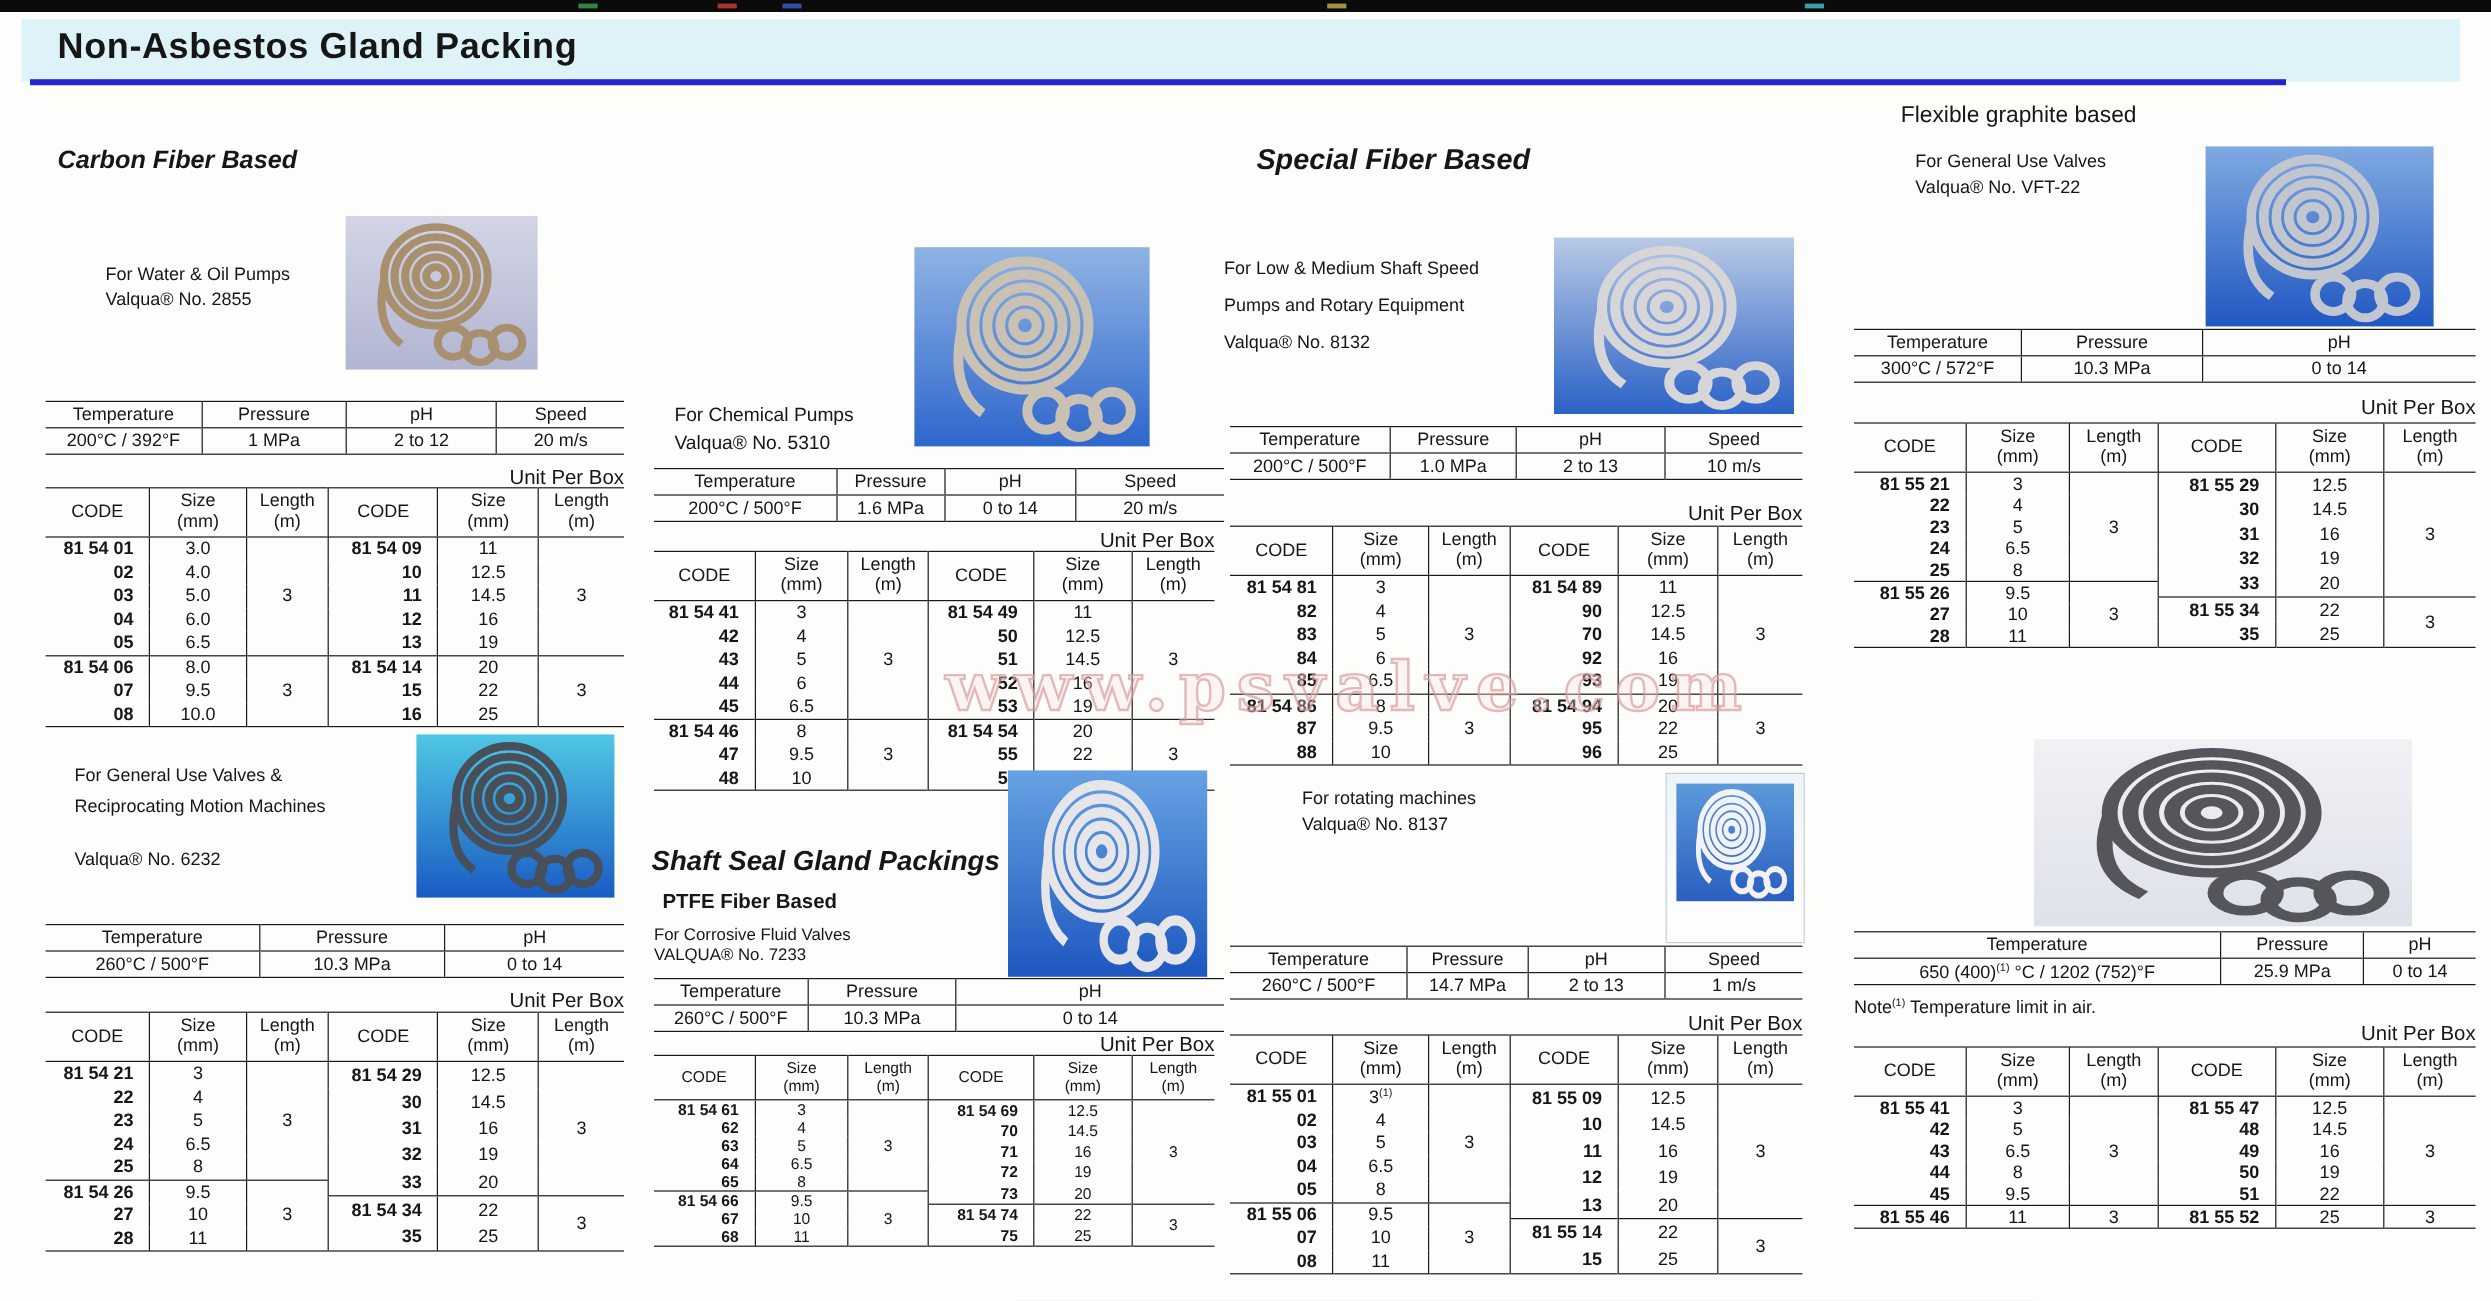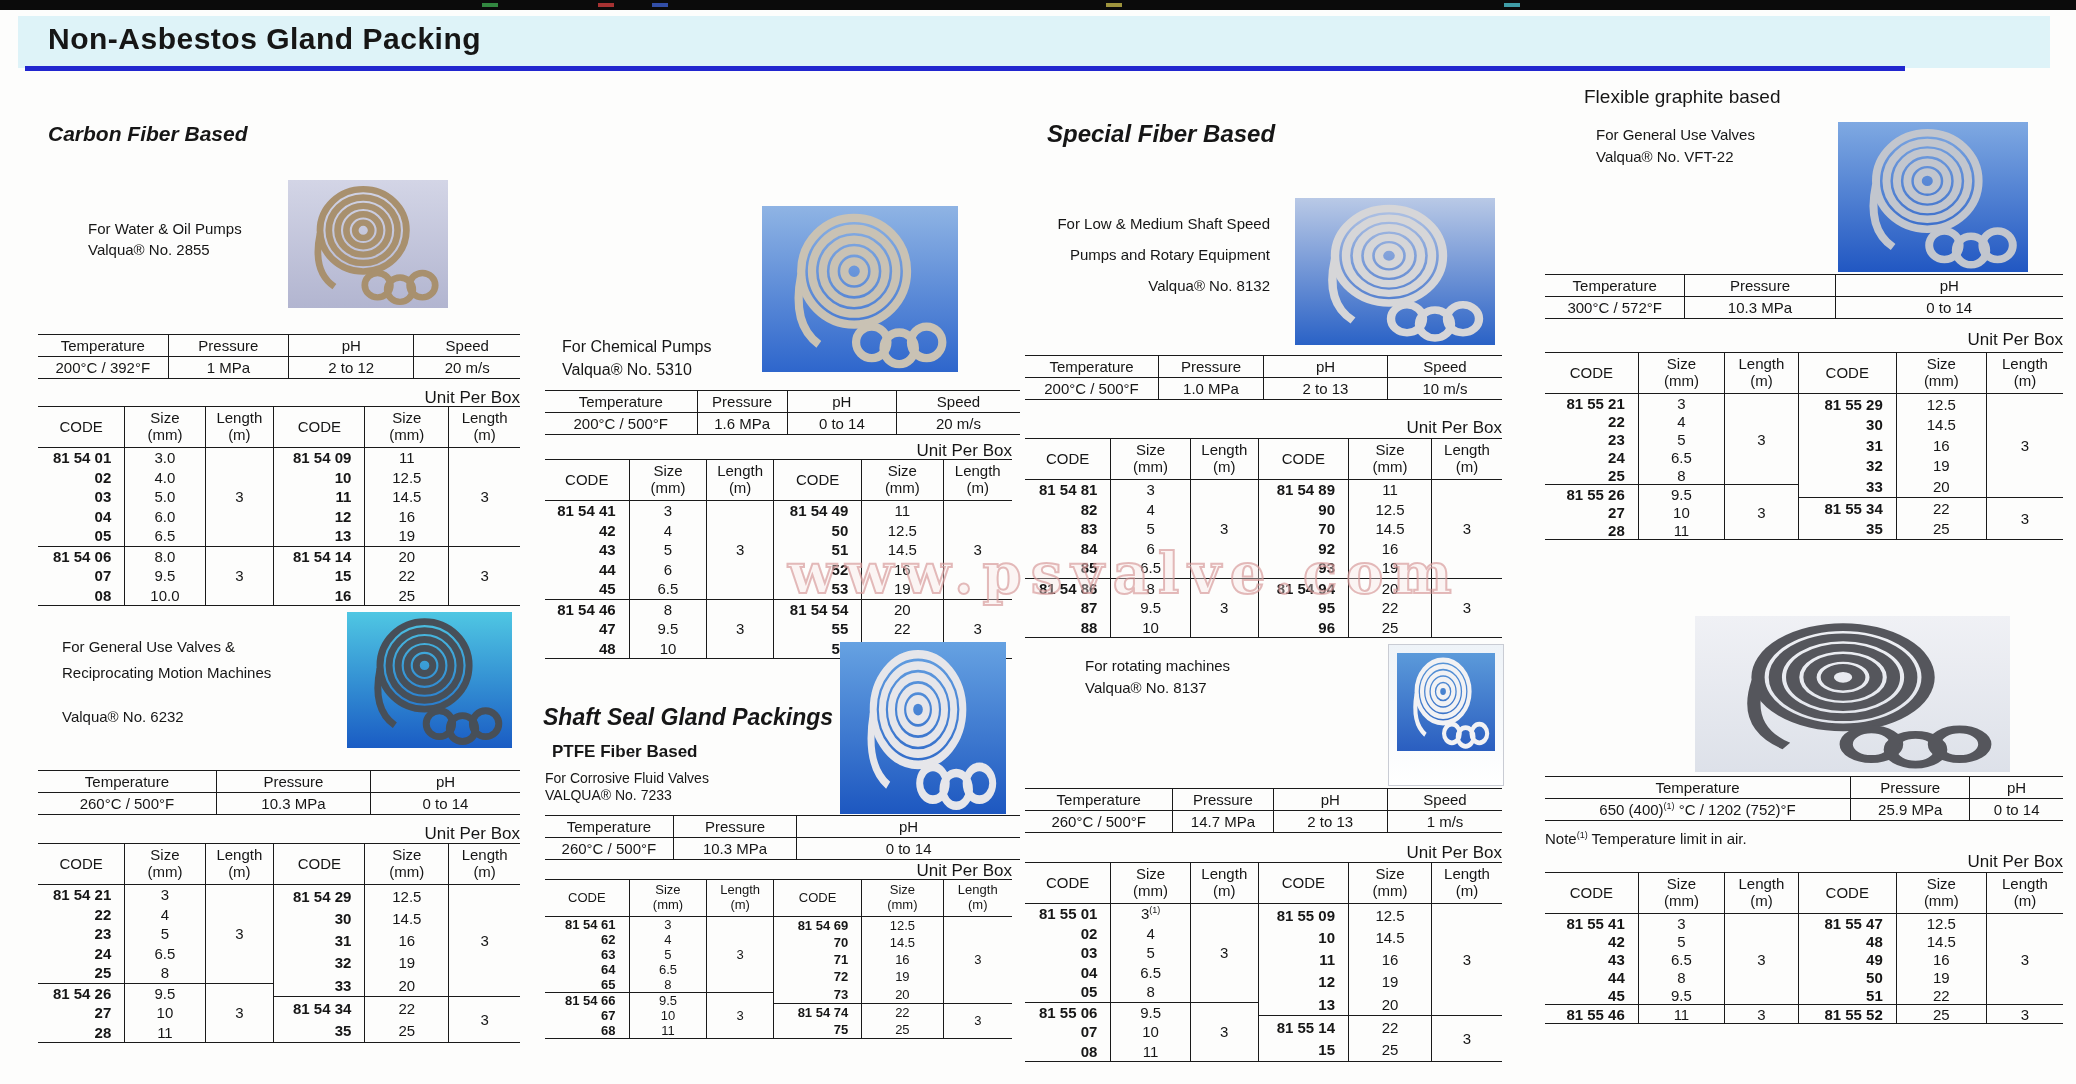--- a/index.html
+++ b/index.html
@@ -623,21 +623,21 @@
           </tr>
           <tr>
             <td class="code">75</td>
             <td class="size">25</td>
           </tr>
         </tbody>
       </table>
     </div>
 
   <div class="abs h-italic" style="left:1047px;top:120px;font-size:24px;">Special Fiber Based</div>
-  <div class="abs desc" style="left:1020px;top:208px;width:250px;text-align:right;line-height:31px;">
+  <div class="abs desc" style="left:1020px;top:208px;width:250px;text-align:left;line-height:31px;">
     <div>For Low &amp; Medium Shaft Speed</div>
     <div>Pumps and Rotary Equipment</div>
     <div>Valqua® No. 8132</div>
   </div>
   <div class="photo" style="left:1295px;top:198px;width:200px;height:147px;background:linear-gradient(180deg,#b9c9e6,#2a62c6);">
       <svg viewBox="0 0 100 84" width="100%" height="100%" preserveAspectRatio="none">
         <g fill="none" stroke="#d6d6d8" stroke-width="4.2">
           <circle cx="47" cy="33" r="5"></circle>
           <circle cx="47" cy="33" r="10.5"></circle>
           <circle cx="47" cy="33" r="16"></circle>

